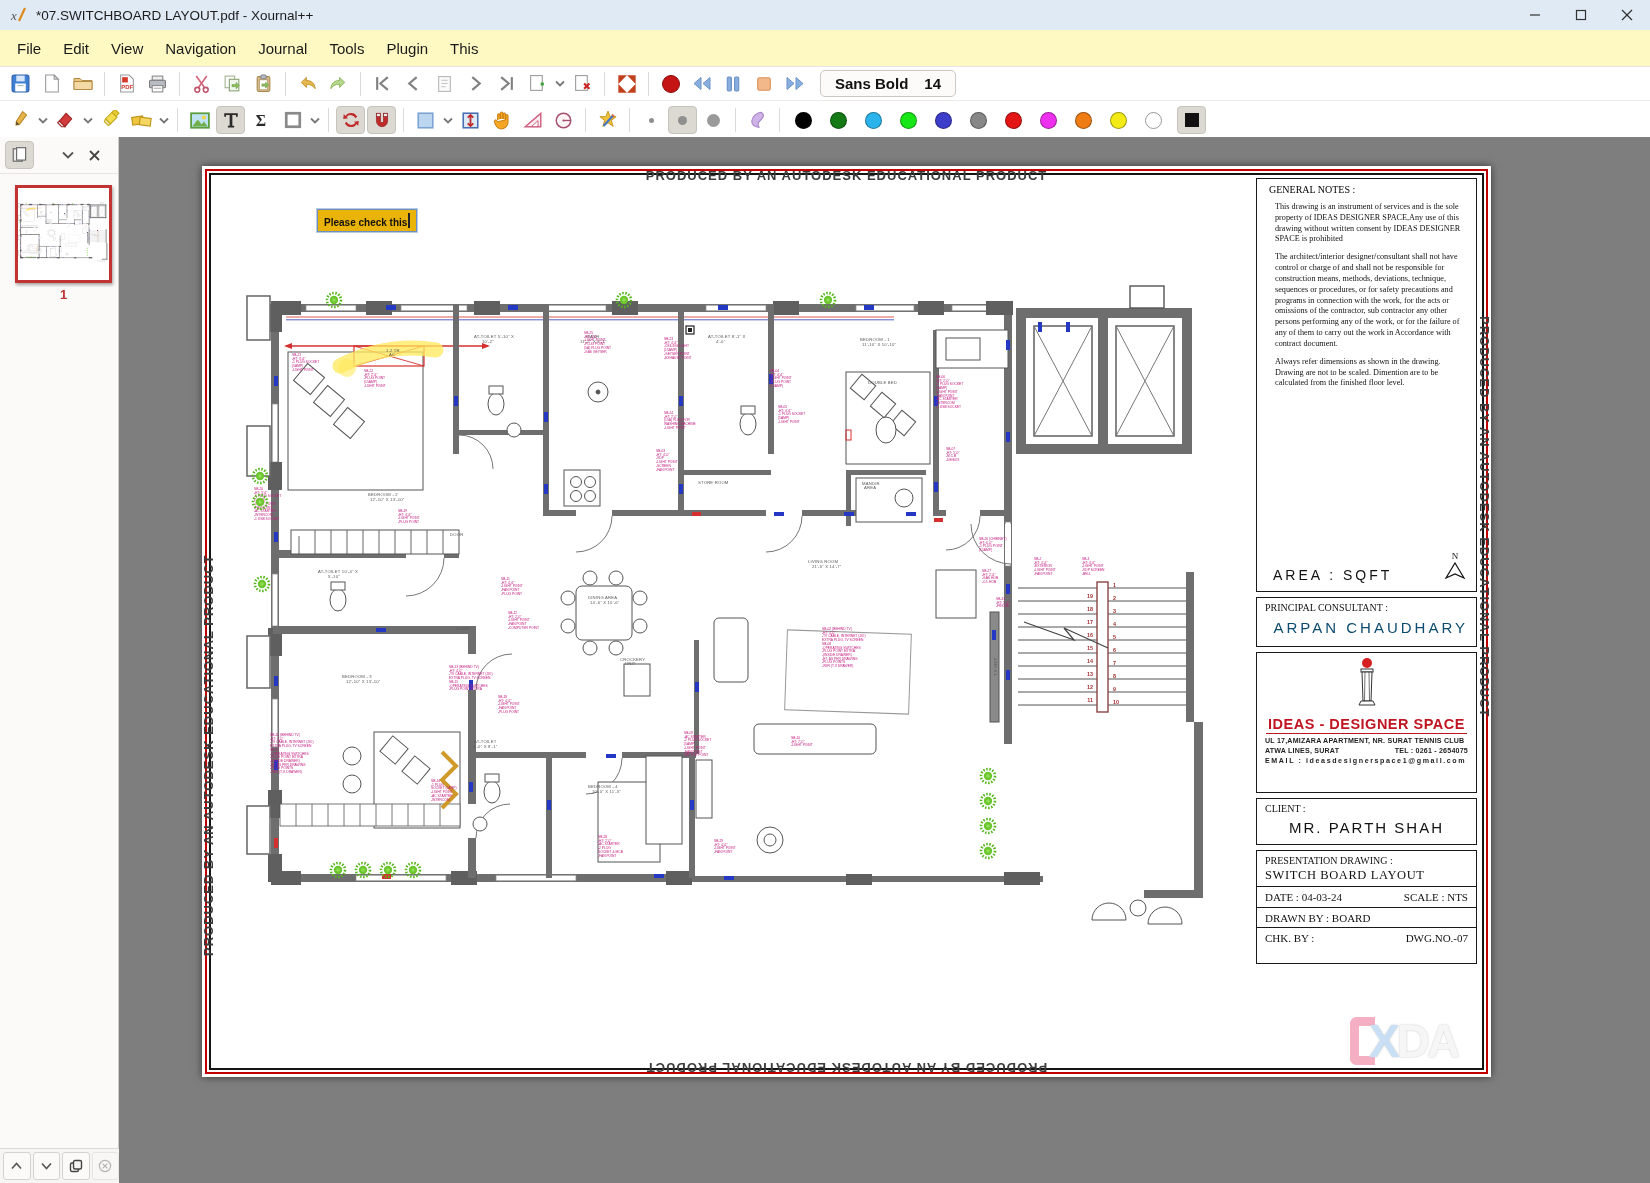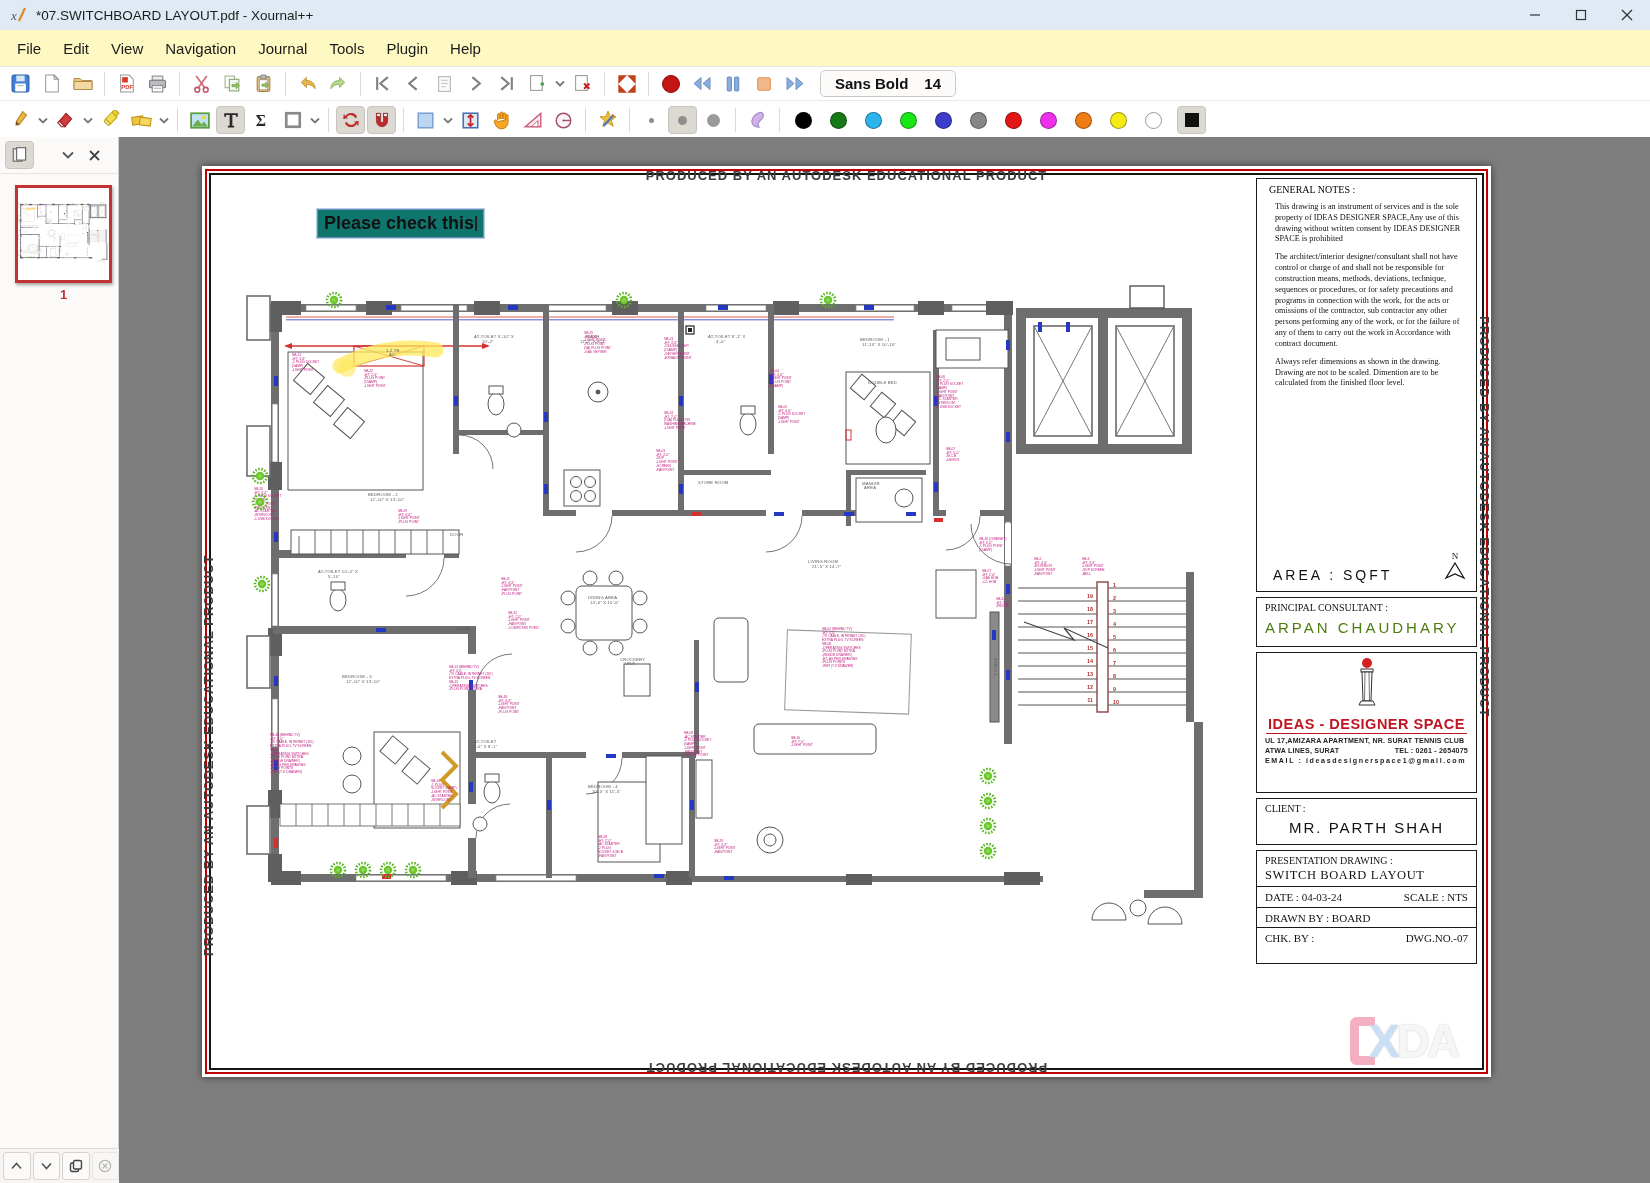--- a/index.html
+++ b/index.html
@@ -38,35 +38,35 @@
   .canvas{position:absolute;left:119px;top:0;right:0;bottom:0;background:#7e7e7e;overflow:hidden;}
   
   .sheet{position:absolute;left:83px;top:29px;width:1289px;height:911px;background:#fff;box-shadow:0 0 8px rgba(0,0,0,.55);}
   .b-red{position:absolute;inset:3px;border:2px solid #c00000;pointer-events:none;}
   .b-black{position:absolute;inset:7px;border:2.5px solid #151515;pointer-events:none;}
   .edge{position:absolute;font-weight:bold;font-size:13px;color:#3c3c3c;letter-spacing:1px;white-space:nowrap;}
   .edge-top{top:2px;left:0;right:0;text-align:center;}
   .edge-bottom{bottom:2px;left:0;right:0;text-align:center;transform:rotate(180deg);}
   .edge-left{left:-1px;top:110px;height:680px;writing-mode:vertical-rl;transform:rotate(180deg);display:flex;align-items:center;}
   .edge-right{right:-1px;top:150px;height:700px;writing-mode:vertical-rl;display:flex;align-items:center;}
-  .note-box{position:absolute;left:115px;top:43px;padding:3px 6px;border:1.5px solid #6b8fc2;outline:1px solid #b9cbe2;background:#0f766e;font-size:18px;font-weight:bold;color:#111;white-space:nowrap;}
+  .note-box{position:absolute;left:115px;top:43px;padding:3px 6px;border:1.5px solid #6b8fc2;outline:1px solid #b9cbe2;background:#eab308;font-size:10px;font-weight:bold;color:#111;white-space:nowrap;}
   .caret{display:inline-block;width:1.5px;height:15px;background:#222;vertical-align:-2px;margin-left:1px;}
   
   .tblock{position:absolute;left:1054px;top:12px;width:221px;}
   .tbox{border:1.6px solid #1a1a1a;background:#fff;margin-bottom:5px;position:relative;box-sizing:border-box;}
   .serif{font-family:"Liberation Serif",serif;}
   .gn{height:414px;padding:5px 10px 5px 12px;box-sizing:border-box;}
   .gn-head{font-size:10px;}
   .gn p{font-size:8.2px;line-height:1.32;margin:7px 0 0 6px;color:#111;}
   .area{position:absolute;left:16px;bottom:8px;font-size:14px;letter-spacing:3px;color:#111;}
   .north{position:absolute;right:10px;bottom:12px;text-align:center;font-size:9px;color:#111;}
   .north svg{display:block;margin:1px auto 0;}
   .consult{height:50px;padding:4px 8px;}
   .lab{font-size:10px;color:#111;}
-  .consult-name{font-size:15px;letter-spacing:3px;text-align:left;margin-top:6px;color:#4d7c0f;}
+  .consult-name{font-size:15px;letter-spacing:3px;text-align:right;margin-top:6px;color:#0c4a6e;}
   .company{height:141px;text-align:center;padding-top:4px;}
   .company-name{color:#c01522;font-weight:bold;font-size:14.5px;letter-spacing:.5px;border-bottom:1.4px solid #c01522;display:inline-block;padding:0 2px 1px;}
   .addr{font-size:7.1px;font-weight:bold;color:#222;text-align:left;padding:3px 8px 0;letter-spacing:.2px;}
   .addr .row2{display:flex;justify-content:space-between;margin-top:2px;}
   .addr .email{margin-top:2px;letter-spacing:1.6px;}
   .client{height:47px;padding:4px 8px;}
   .client-name{font-size:15px;letter-spacing:2px;text-align:center;margin-top:5px;color:#111;}
   .project{height:93px;padding:4px 8px;}
   .proj-lines{font-size:11.3px;line-height:1.18;margin-top:3px;color:#111;}
   .pres{height:114px;}
@@ -115,21 +115,21 @@
 </div>
 
 <div class="menubar">
   <span class="menu-item">File</span>
   <span class="menu-item">Edit</span>
   <span class="menu-item">View</span>
   <span class="menu-item">Navigation</span>
   <span class="menu-item">Journal</span>
   <span class="menu-item">Tools</span>
   <span class="menu-item">Plugin</span>
-  <span class="menu-item">Help</span>
+  <span class="menu-item">This</span>
 </div>
 
 <div class="toolbar tb1">
   <div class="tbtn">
       <svg class="ic" width="19" height="19" viewBox="0 0 18 18">
         <rect x="1" y="1" width="16" height="16" rx="2" fill="#3f7fd4" stroke="#2c5ea6"></rect>
         <rect x="5" y="1.5" width="8" height="5.5" fill="#d6e6f8"></rect>
         <rect x="4" y="9" width="10" height="7.5" fill="#fff"></rect>
         <line x1="6" y1="11" x2="12" y2="11" stroke="#9bb"></line>
       </svg>

